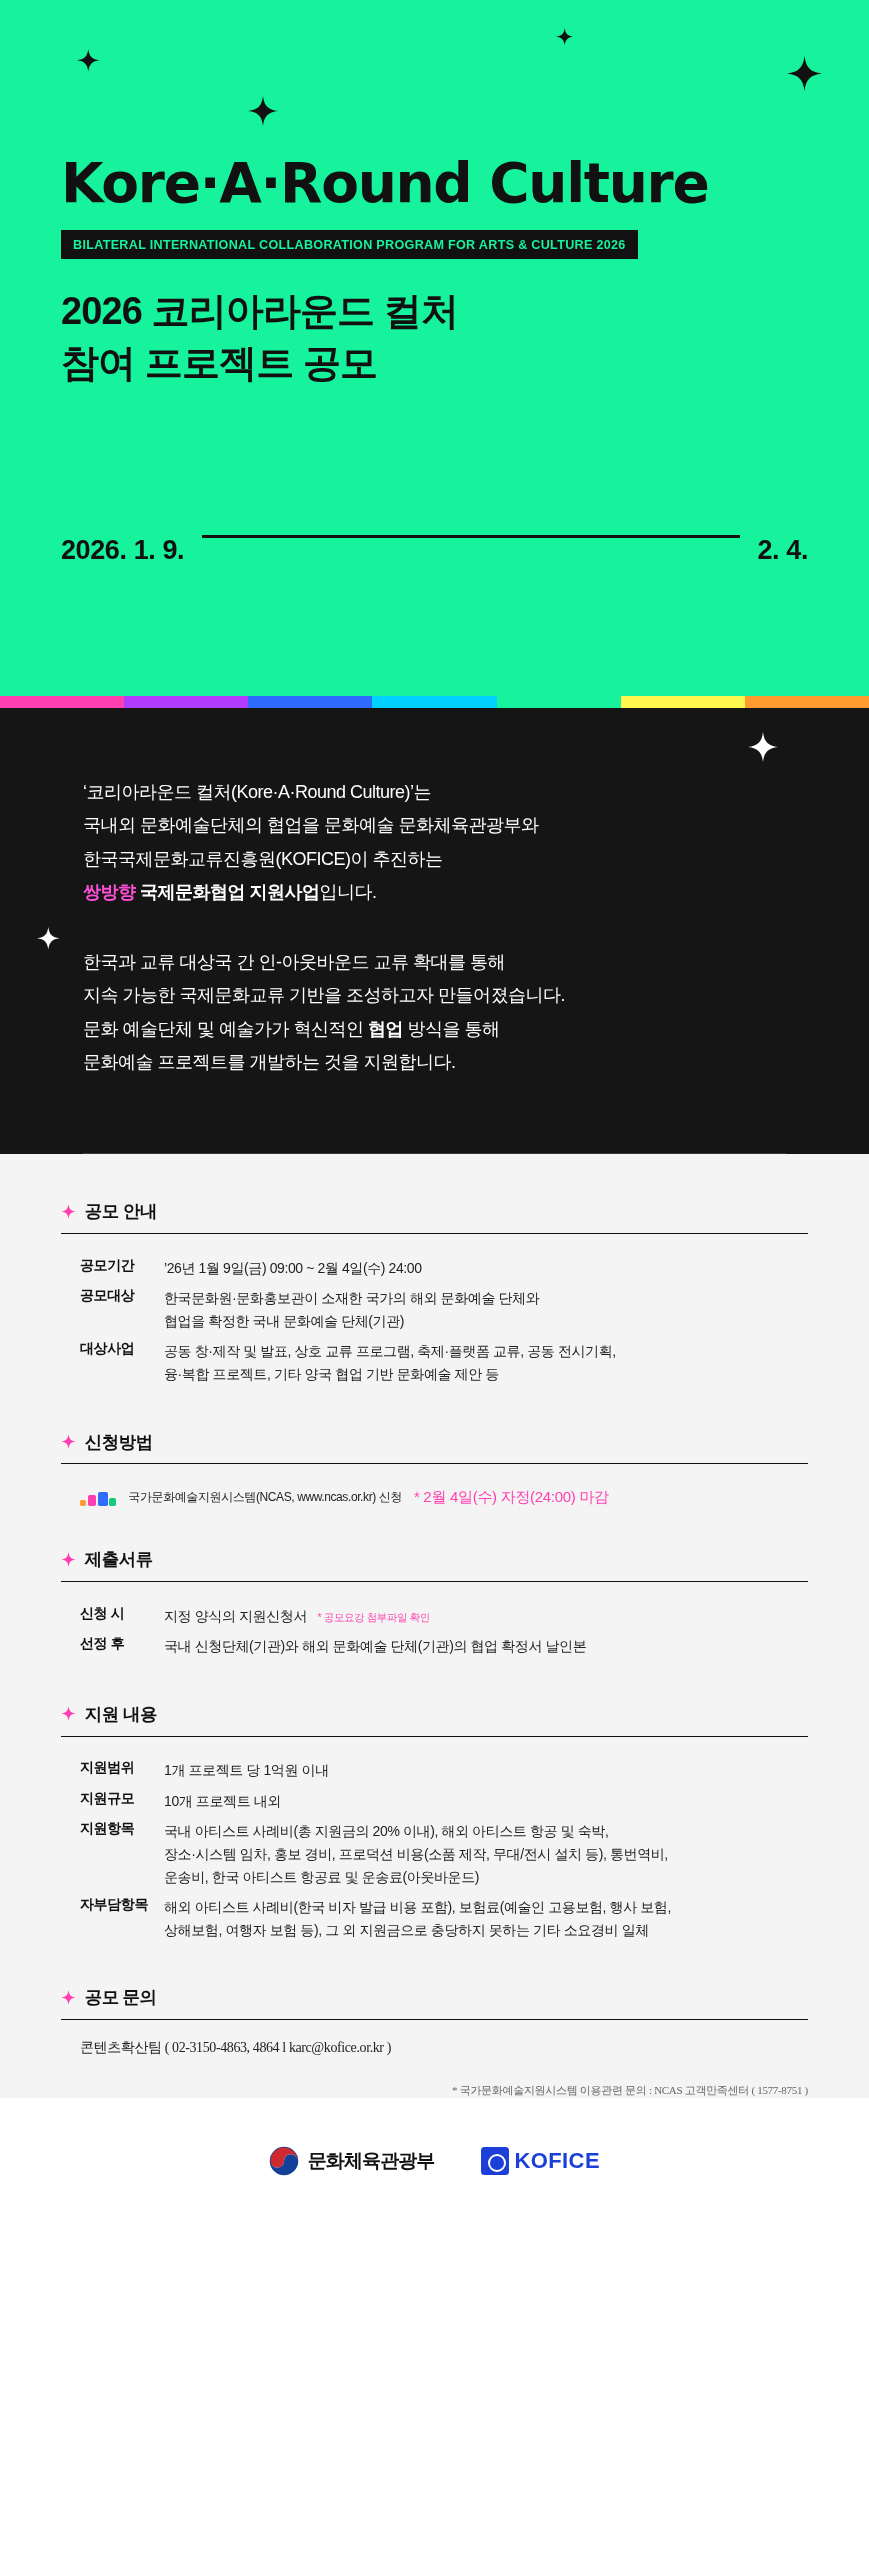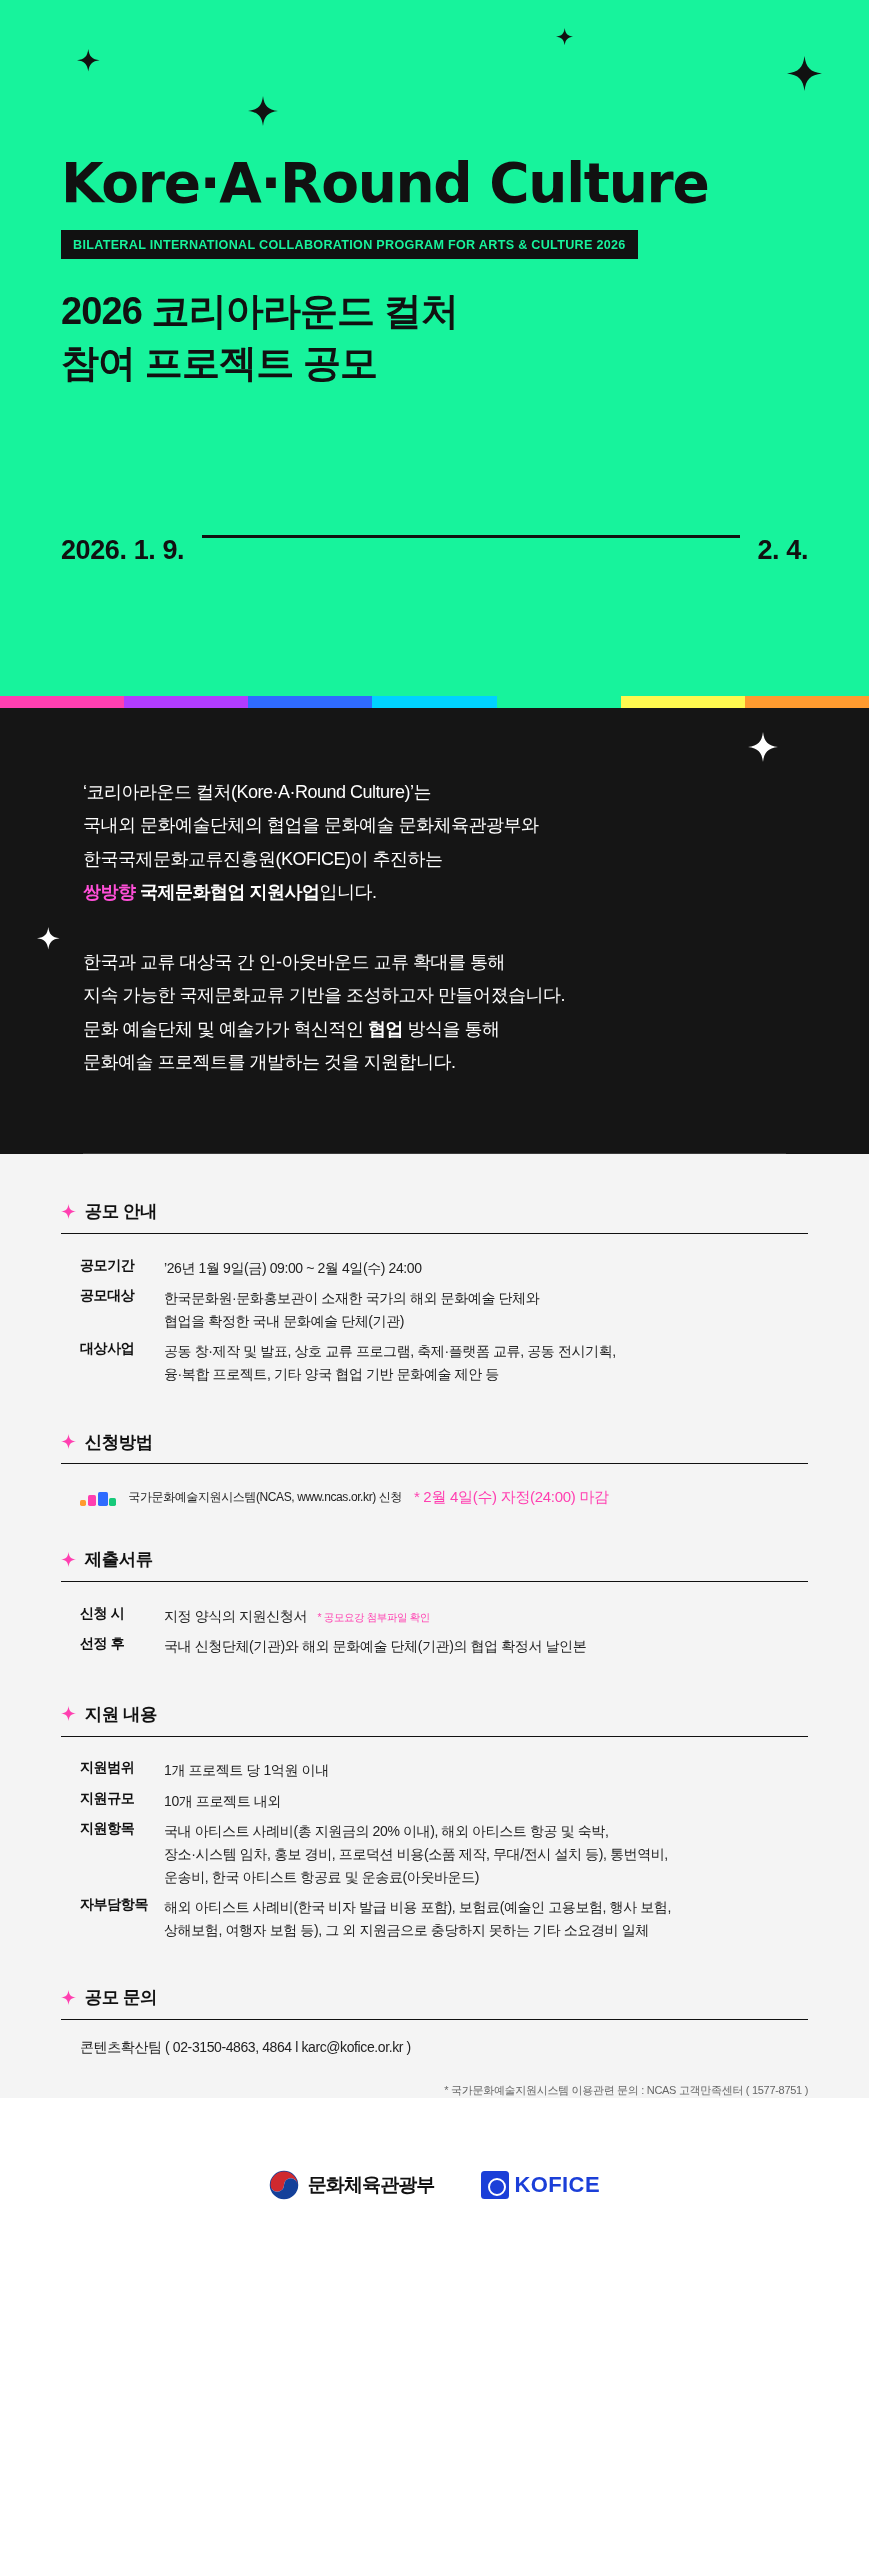--- a/index.html
+++ b/index.html
@@ -363,21 +363,21 @@
           <td class="k">자부담항목</td>
           <td class="v">
             <span class="sub">해외 아티스트 사례비(한국 비자 발급 비용 포함), 보험료(예술인 고용보험, 행사 보험,</span>
             <span class="sub">상해보험, 여행자 보험 등), 그 외 지원금으로 충당하지 못하는 기타 소요경비 일체</span>
           </td>
         </tr>
       </tbody>
         </table>
     </section>
 
-    <section class="section" style="margin-bottom:32px;">
+    <section class="section" style="margin-bottom:8px;font-family:Liberation Serif, serif;">
       <div class="sec-head">
         <span class="star">
           <svg width="15" height="15" viewBox="0 0 24 24">
               <path d="M12 0 C13 8 16 11 24 12 C16 13 13 16 12 24 C11 16 8 13 0 12 C8 11 11 8 12 0 Z" fill="#ff3fb0"></path>
             </svg>
         </span>
         <h2>공모 문의</h2>
       </div>
       <div class="contact">
         <div class="line1">콘텐츠확산팀 ( 02-3150-4863, 4864  l  karc@kofice.or.kr )</div>

